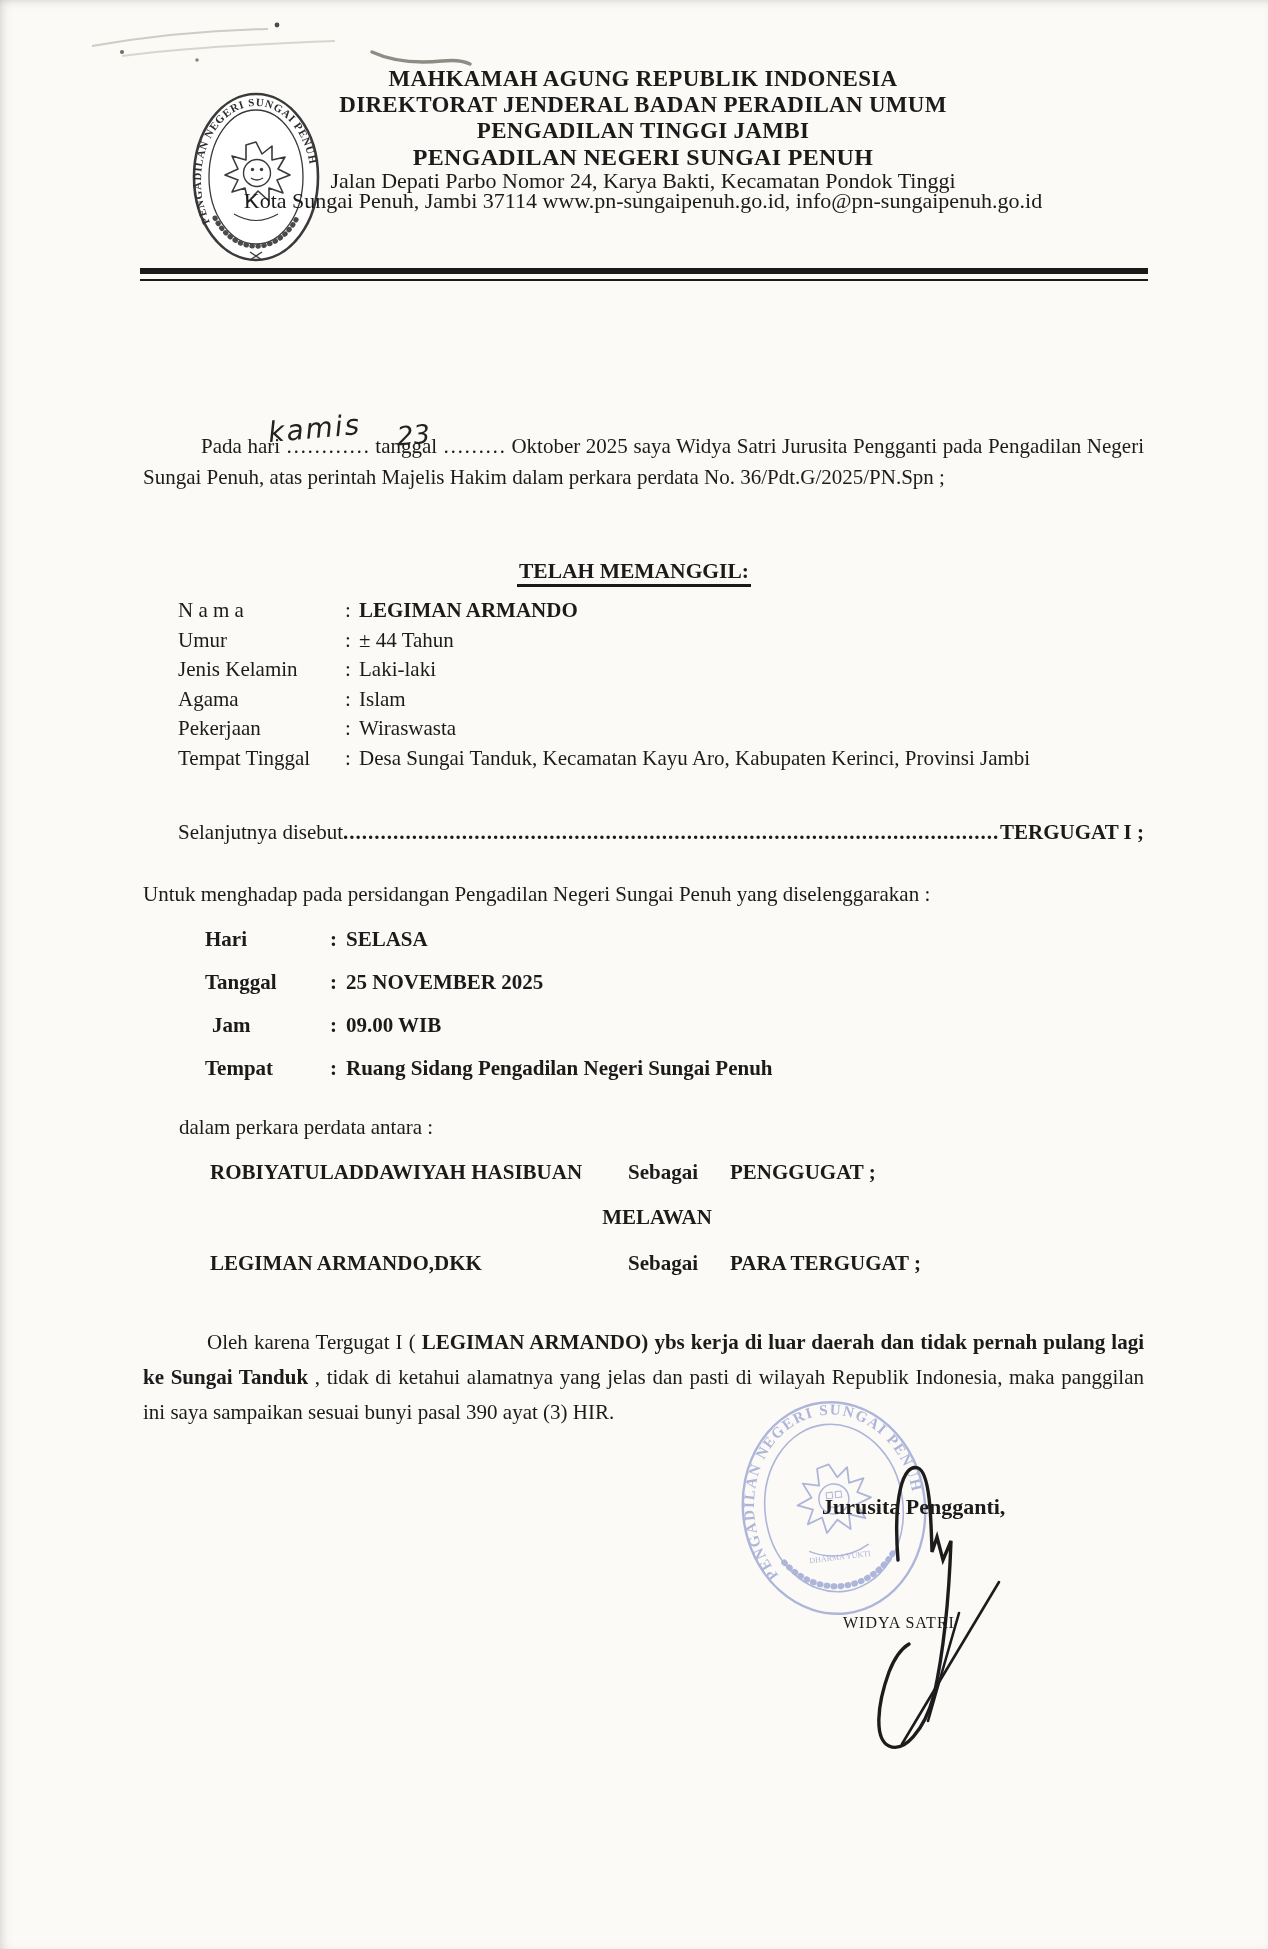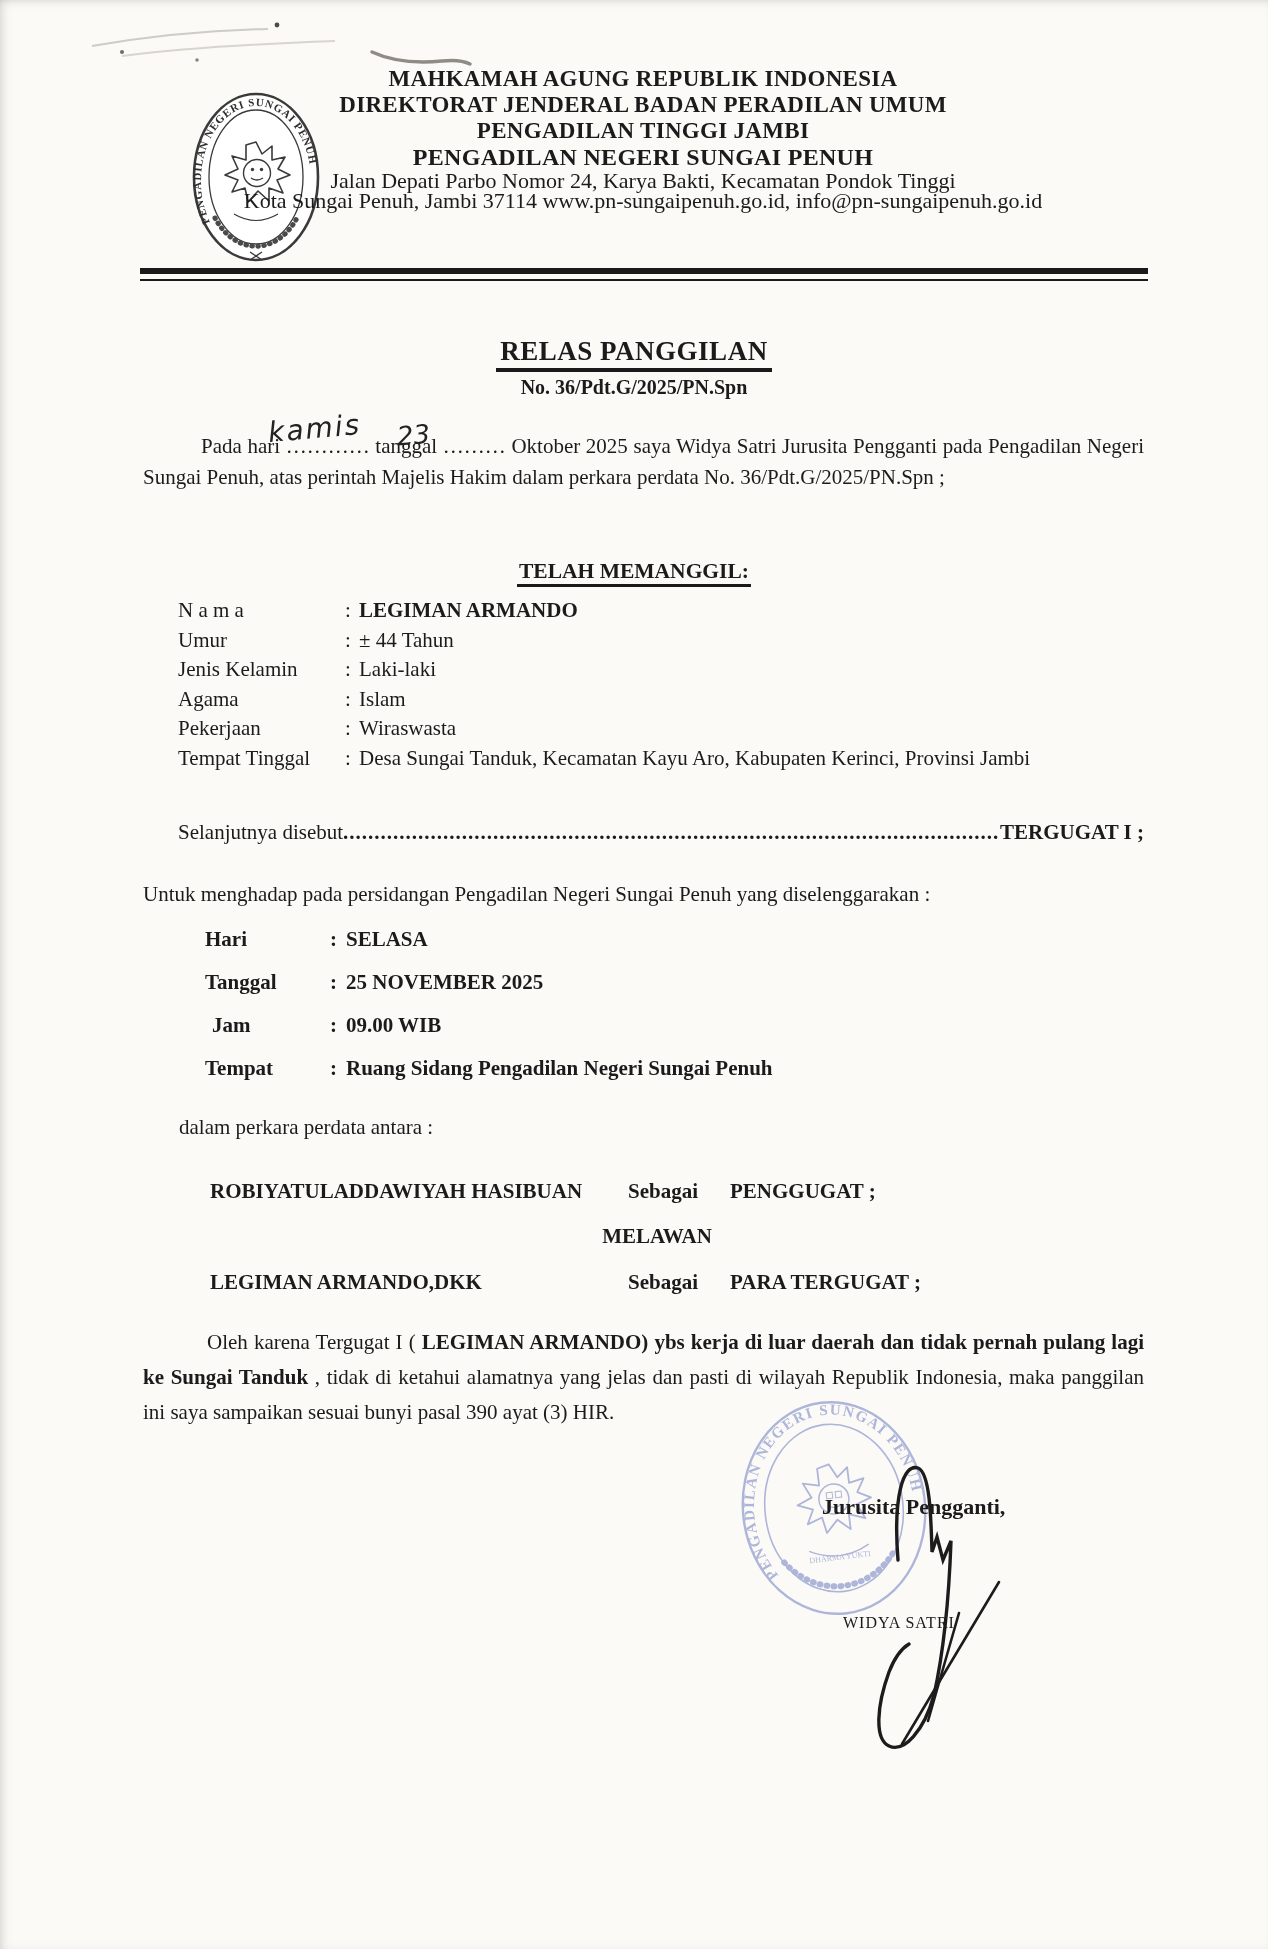--- a/index.html
+++ b/index.html
@@ -45,21 +45,21 @@
   .selanjutnya{position:absolute;left:178px;right:124px;top:820px;font-size:21px;
                display:flex;align-items:baseline;white-space:nowrap;}
   .leader{flex:1;overflow:hidden;font-weight:bold;letter-spacing:1px;}
   
   .hearing-intro{position:absolute;left:143px;right:124px;top:882px;font-size:21px;}
   .hearing{position:absolute;left:205px;right:124px;top:928px;font-size:21px;font-weight:bold;}
   .hrow{display:grid;grid-template-columns:125px 16px 1fr;margin-bottom:21px;line-height:22px;}
   
   .case-intro{position:absolute;left:143px;top:1115px;font-size:21px;margin-left:36px;}
   .parties{position:absolute;left:210px;right:128px;top:1160px;font-size:21px;font-weight:bold;}
-  .prow{display:grid;grid-template-columns:418px 102px 1fr;line-height:24px;margin-top:19px;}
+  .prow{display:grid;grid-template-columns:418px 102px 1fr;line-height:24px;}
   .versus{text-align:center;margin:21px 36px 21px 0;}
   
   .closing{position:absolute;left:143px;right:124px;top:1325px;
            font-size:21px;line-height:35px;text-align:justify;text-indent:64px;}
   
   .stamp{position:absolute;left:738px;top:1396px;opacity:.55;transform:rotate(-7deg);pointer-events:none;}
   .sig-role{position:absolute;left:822px;top:1494px;font-size:22px;font-weight:bold;}
   .sig-name{position:absolute;left:843px;top:1614px;font-size:16px;font-weight:normal;letter-spacing:1px;}
   .sig-svg{position:absolute;left:858px;top:1455px;}
   .pen-marks{position:absolute;left:0;top:0;}
@@ -99,24 +99,20 @@
     <div class="l1">MAHKAMAH AGUNG REPUBLIK INDONESIA</div>
     <div class="l1">DIREKTORAT JENDERAL BADAN PERADILAN UMUM</div>
     <div class="l1">PENGADILAN TINGGI JAMBI</div>
     <div class="l4">PENGADILAN NEGERI SUNGAI PENUH</div>
     <div class="addr">Jalan Depati Parbo Nomor 24, Karya Bakti, Kecamatan Pondok Tinggi</div>
     <div class="addr">Kota Sungai Penuh, Jambi 37114 www.pn-sungaipenuh.go.id, info@pn-sungaipenuh.go.id</div>
   </div>
 
   <div class="rule"></div>
 
-  <div class="title-wrap">
-    <div><span class="title-main">RELAS PANGGILAN</span></div>
-    <div class="title-no">No. 36/Pdt.G/2025/PN.Spn</div>
-  </div>
 
   <div class="opening"><span>Pada hari</span>
     <span>…………</span>
     <span>tanggal</span>
     <span>………</span>
     <span>Oktober 2025 saya Widya Satri Jurusita Pengganti pada Pengadilan Negeri Sungai Penuh, atas perintah Majelis Hakim dalam perkara perdata No. 36/Pdt.G/2025/PN.Spn ;</span></div>
   <div class="hand hand-day">kamis</div>
   <div class="hand hand-date">23</div>
 
   <div class="section-heading">

